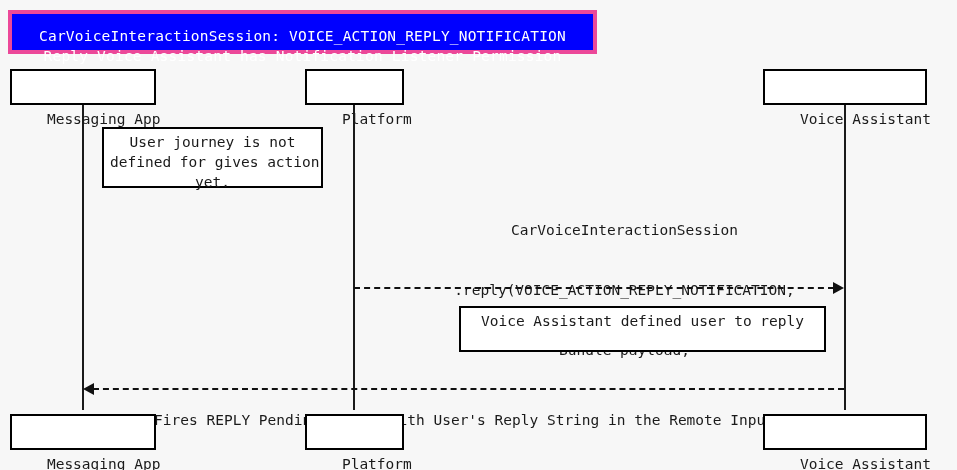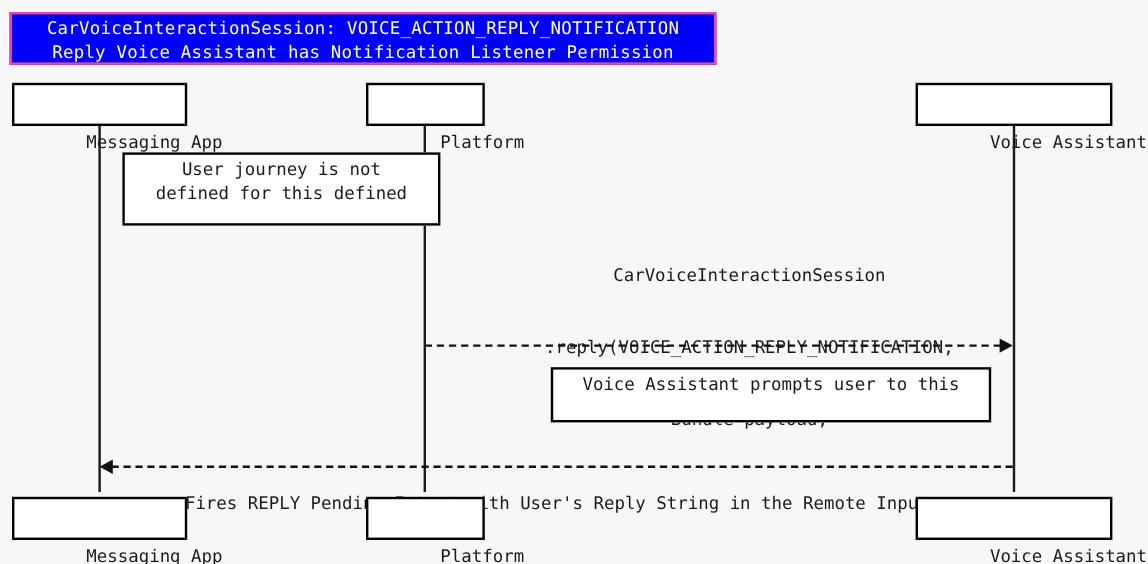--- a/index.html
+++ b/index.html
@@ -22,48 +22,47 @@
   }
 
   
   .title-banner {
     position: absolute;
     left: 8px;
     top: 10px;
     width: 589px;
     height: 44px;
     background: #0000ff;
-    border: 2px solid #ec4899;
+    border: 4px solid #ec4899;
     box-sizing: border-box;
     color: #ffffff;
     font-size: 14.5px;
     line-height: 20px;
     letter-spacing: 0.2px;
     text-align: center;
-    padding-top: 2px;
+    padding-top: 12px;
     box-sizing: border-box;
   }
   .title-banner .tline {
     display: block;
     white-space: pre;
   }
 
   
   .participant {
     position: absolute;
     background: #ffffff;
     border: 2px solid #000000;
     box-sizing: border-box;
     height: 36px;
     line-height: 32px;
     text-align: center;
     font-size: 14.5px;
     white-space: pre;
     z-index: 3;
-    padding-left: 25px;
   }
 
   
   .lifeline {
     position: absolute;
     width: 2px;
     background: #1a1a1a;
     z-index: 1;
   }
 
@@ -139,38 +138,39 @@
   <div class="participant" style="left:10px; top:69px; width:146px;">
     <span>Messaging App</span>
   </div>
   <div class="participant" style="left:305px; top:69px; width:99px;">
     <span>Platform</span>
   </div>
   <div class="participant" style="left:763px; top:69px; width:164px;">
     <span>Voice Assistant</span>
   </div>
 
-  <div class="note" style="left:102px; top:127px; width:265px; height:61px;">
+  <div class="note" style="left:102px; top:127px; width:221px; height:61px;">
     <span class="nline">User journey is not</span>
-    <span class="nline">defined for this defined</span>
+    <span class="nline">defined for gives action</span>
+    <span class="nline">yet.</span>
   </div>
 
   <div class="msg-label" style="left:356px; top:180px; width:537px;">
     <span class="mline">CarVoiceInteractionSession</span>
     <span class="mline">.reply(VOICE_ACTION_REPLY_NOTIFICATION,</span>
     <span class="mline">Bundle payload,</span>
   </div>
 
   <div class="arrow-wrap" style="left:354px; top:282px; width:491px;">
     <div class="arrow-line" style="left:0; width:480px;"></div>
     <div class="arrow-head right" style="left:479px;"></div>
   </div>
 
   <div class="note" style="left:459px; top:306px; width:367px; height:46px;">
-    <span class="nline">Voice Assistant prompts user to this</span>
+    <span class="nline">Voice Assistant defined user to reply</span>
   </div>
 
   <div class="msg-label" style="left:84px; top:370px; width:760px;">
     <span class="mline">Fires REPLY Pending Intent with User's Reply String in the Remote Input</span>
   </div>
 
   <div class="arrow-wrap" style="left:83px; top:383px; width:762px;">
     <div class="arrow-head left" style="left:0;"></div>
     <div class="arrow-line" style="left:10px; width:751px;"></div>
   </div>

